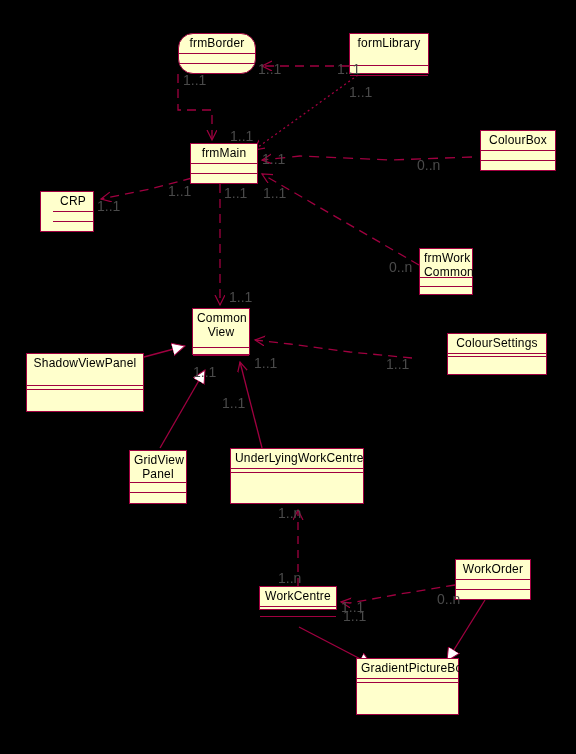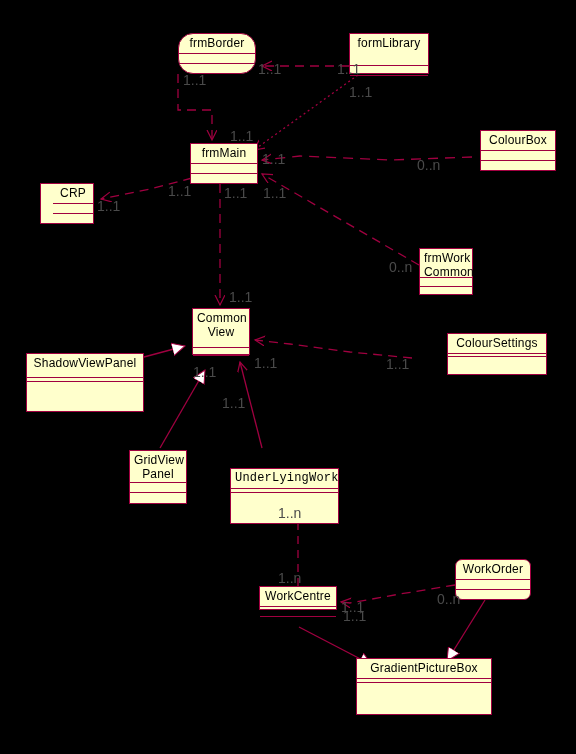--- a/index.html
+++ b/index.html
@@ -147,21 +147,21 @@
       <div class="uml-class" style="left: 190px; top: 143px; width: 68px; height: 41px;">
         <div class="uml-name" style="height: 20px;">frmMain</div>
         <div class="uml-attrs" style="height: 10px;"></div>
         <div class="uml-ops" style="height: 11px;"></div>
       </div>
       <div class="uml-class" style="left: 472px; top: 130px; width: 76px; height: 41px; margin-left: 8px;">
         <div class="uml-name" style="height: 20px;">ColourBox</div>
         <div class="uml-attrs" style="height: 10px;"></div>
         <div class="uml-ops" style="height: 11px;"></div>
       </div>
-      <div class="uml-class" style="left: 40px; top: 183px; width: 54px; height: 41px; padding-left: 12px;">
+      <div class="uml-class" style="left: 40px; top: 191px; width: 54px; height: 41px; padding-left: 12px;">
         <div class="uml-name" style="height: 20px;">CRP</div>
         <div class="uml-attrs" style="height: 10px;"></div>
         <div class="uml-ops" style="height: 11px;"></div>
       </div>
       <div class="uml-class" style="left: 419px; top: 248px; width: 54px; height: 47px;">
         <div class="uml-name" style="height: 29px;">frmWork
 Common</div>
         <div class="uml-attrs" style="height: 9px;"></div>
         <div class="uml-ops" style="height: 9px;"></div>
       </div>
@@ -170,46 +170,46 @@
 View</div>
         <div class="uml-attrs" style="height: 8px;"></div>
         <div class="uml-ops" style="height: 9px;"></div>
       </div>
       <div class="uml-class" style="left: 412px; top: 333px; width: 100px; height: 42px; margin-left: 35px;">
         <div class="uml-name" style="height: 20px;">ColourSettings</div>
         <div class="uml-attrs" style="height: 3px;"></div>
         <div class="uml-ops" style="height: 19px;"></div>
       </div>
       <div class="uml-class" style="left: 26px; top: 353px; width: 118px; height: 59px;">
-        <div class="uml-name" style="height: 24px;">ShadowViewPanel</div>
+        <div class="uml-name" style="height: 32px;">ShadowViewPanel</div>
         <div class="uml-attrs" style="height: 4px;"></div>
         <div class="uml-ops" style="height: 35px;"></div>
       </div>
       <div class="uml-class" style="left: 129px; top: 450px; width: 58px; height: 54px;">
         <div class="uml-name" style="height: 32px;">GridView
 Panel</div>
         <div class="uml-attrs" style="height: 10px;"></div>
         <div class="uml-ops" style="height: 12px;"></div>
       </div>
-      <div class="uml-class" style="left: 230px; top: 468px; width: 109px; height: 56px; font-family: Liberation Mono, monospace;">
+      <div class="uml-class" style="left: 230px; top: 448px; width: 134px; height: 56px;">
         <div class="uml-name" style="height: 20px;">UnderLyingWorkCentre</div>
         <div class="uml-attrs" style="height: 4px;"></div>
         <div class="uml-ops" style="height: 32px;"></div>
       </div>
-      <div class="uml-class" style="left: 455px; top: 559px; width: 76px; height: 41px; border-radius: 7px;">
+      <div class="uml-class" style="left: 455px; top: 559px; width: 76px; height: 41px;">
         <div class="uml-name" style="height: 20px;">WorkOrder</div>
         <div class="uml-attrs" style="height: 10px;"></div>
         <div class="uml-ops" style="height: 11px;"></div>
       </div>
       <div class="uml-class" style="left: 259px; top: 586px; width: 78px; height: 24px;">
         <div class="uml-name" style="height: 20px;">WorkCentre</div>
         <div class="uml-attrs" style="height: 10px;"></div>
         <div class="uml-ops" style="height: 11px;"></div>
       </div>
-      <div class="uml-class" style="left: 356px; top: 658px; width: 136px; height: 57px;">
+      <div class="uml-class" style="left: 356px; top: 658px; width: 103px; height: 57px;">
         <div class="uml-name" style="height: 20px;">GradientPictureBox</div>
         <div class="uml-attrs" style="height: 4px;"></div>
         <div class="uml-ops" style="height: 33px;"></div>
       </div>
     </div>
 
   <div id="mult-layer">
       <div class="mult" style="left: 258px; top: 64px;">1..1</div>
       <div class="mult" style="left: 337px; top: 64px;">1..1</div>
       <div class="mult" style="left: 183px; top: 75px;">1..1</div>

